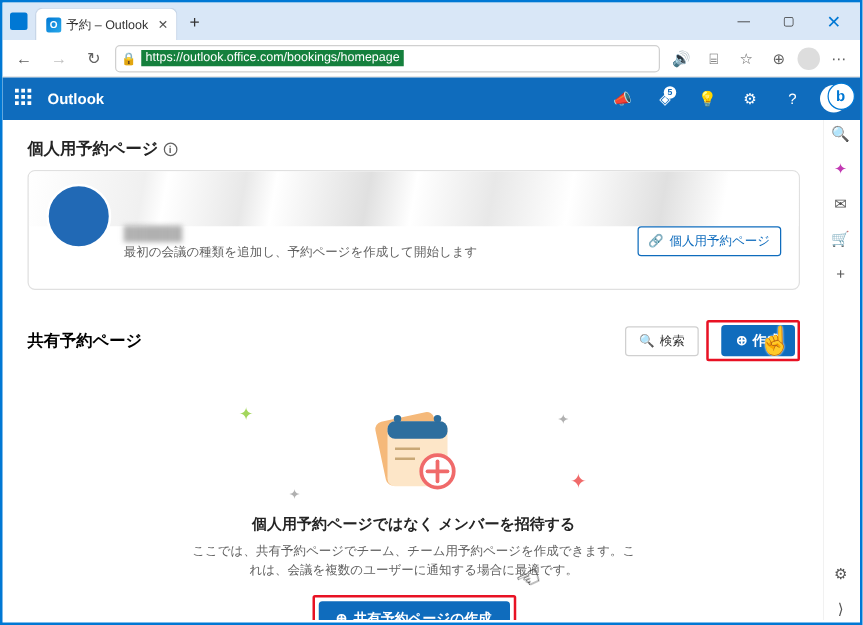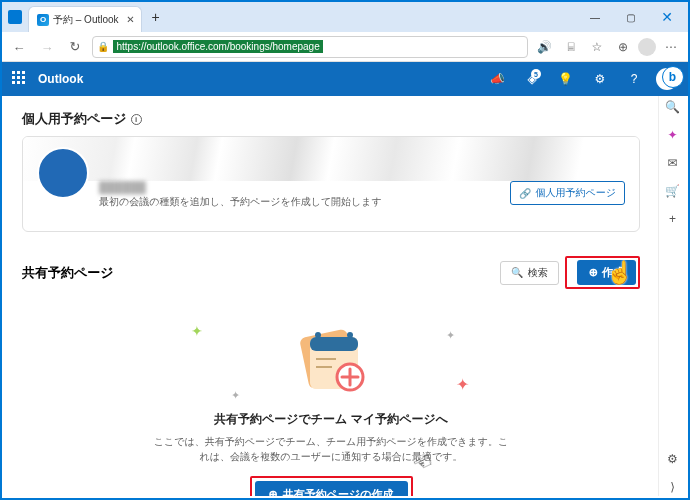--- a/index.html
+++ b/index.html
@@ -207,21 +207,21 @@
         <rect x="24" y="18" width="48" height="14" rx="6" fill="#2d6e9e"></rect>
         <circle cx="32" cy="16" r="3" fill="#2d6e9e"></circle>
         <circle cx="64" cy="16" r="3" fill="#2d6e9e"></circle>
         <circle cx="64" cy="58" r="13" fill="#fff" stroke="#f06a6a" stroke-width="3"></circle>
         <line x1="64" y1="50" x2="64" y2="66" stroke="#f06a6a" stroke-width="3" stroke-linecap="round"></line>
         <line x1="56" y1="58" x2="72" y2="58" stroke="#f06a6a" stroke-width="3" stroke-linecap="round"></line>
         <line x1="30" y1="40" x2="50" y2="40" stroke="#c9a876" stroke-width="2"></line>
         <line x1="30" y1="48" x2="46" y2="48" stroke="#c9a876" stroke-width="2"></line>
       </svg>
     </div>
-    <h3>共有予約ページでチーム マイ予約ページへ</h3>
+    <h3>個人用予約ページではなく メンバーを招待する</h3>
     <p>ここでは、共有予約ページでチーム、チーム用予約ページを作成できます。これは、会議を複数のユーザーに通知する場合に最適です。</p>
     <span class="create-btn2-wrap">
       <button class="create-btn2">
         <span>⊕</span>
         <span>共有予約ページの作成</span>
       </button>
     </span>
     
   </div>
 

